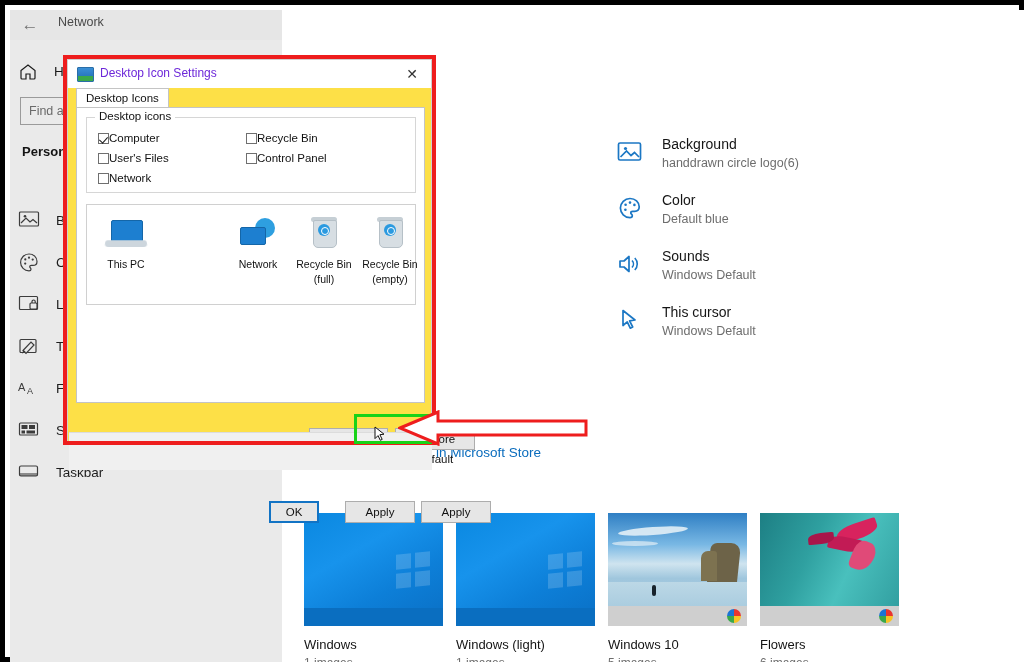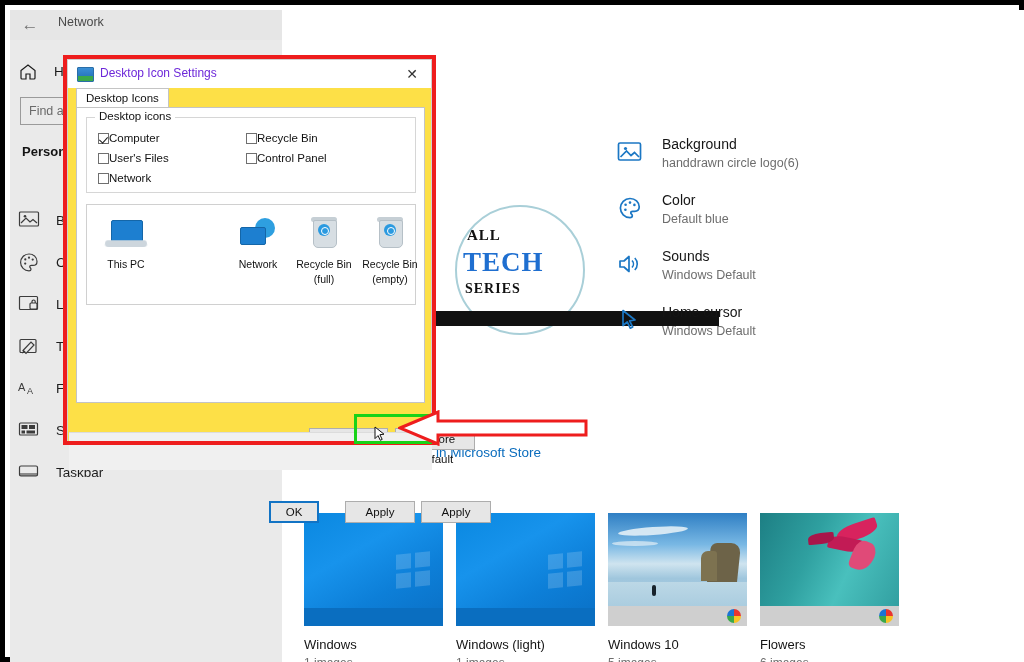--- a/index.html
+++ b/index.html
@@ -371,28 +371,20 @@
             </svg>
         </span>
         <span class="lbl">Taskbar</span>
       </div>
     </div>
 
     <div id="content">
 
       <div id="custom-heading">ustom</div>
 
-      <div id="watermark">
-        <div id="wm-bar-v"></div>
-        <div id="wm-circle"></div>
-        <div id="wm-t1">ALL</div>
-        <div id="wm-t2"><span class="b1">TECH</span></div>
-        <div id="wm-t3">SERIES</div>
-        <div id="wm-bar"></div>
-      </div>
 
       <div class="setting-row" style="top:96px">
         <span class="s-ico">
           <svg width="26" height="24" viewBox="0 0 26 24">
               <rect x="1.5" y="3" width="22" height="17" rx="1.5" fill="none" stroke="#1b77c4" stroke-width="1.7"></rect>
               <path d="M3.5 17l6-6 4.5 4.5 3.5-3 4.5 4.5" fill="none" stroke="#1b77c4" stroke-width="1.7"></path>
               <circle cx="8.5" cy="8.5" r="1.6" fill="#1b77c4"></circle>
             </svg>
         </span>
         <span class="s-title">Background</span>
@@ -424,21 +416,21 @@
         <span class="s-title">Sounds</span>
         <span class="s-sub">Windows Default</span>
       </div>
 
       <div class="setting-row" style="top:264px">
         <span class="s-ico">
           <svg width="26" height="24" viewBox="0 0 26 24">
               <path d="M6 2.5l12 9.5-5.4.8 3.1 6.2-2.4 1.2-3.1-6.3-4.2 3.6z" fill="none" stroke="#1b77c4" stroke-width="1.7" stroke-linejoin="round"></path>
             </svg>
         </span>
-        <span class="s-title">Home cursor</span>
+        <span class="s-title">This cursor</span>
         <span class="s-sub">Windows Default</span>
       </div>
 
       <div id="store-link">
         <span class="sl-ico"></span>
         <span class="sl-txt">Get more themes in Microsoft Store</span>
       </div>
 
       <div class="theme-card" style="left:22px">
         <div class="theme-thumb">

